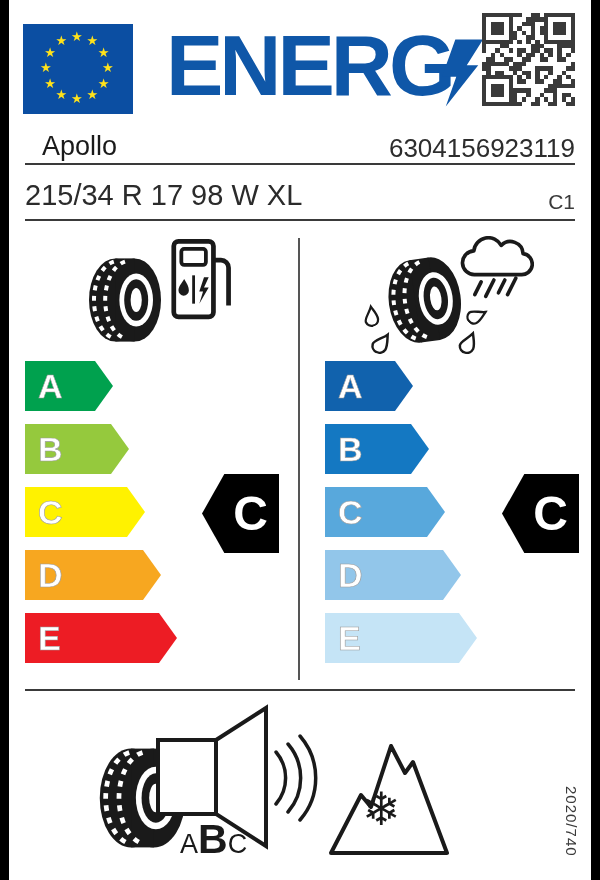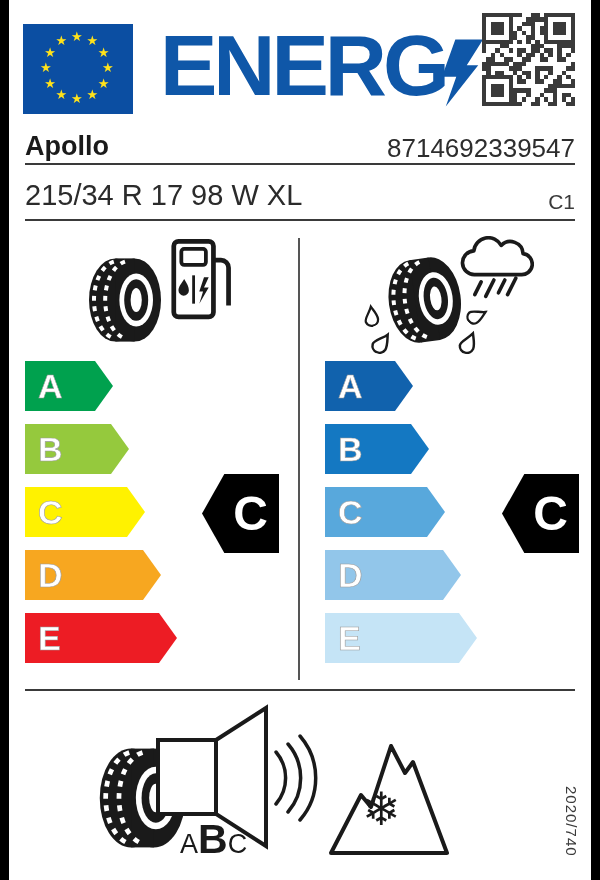--- a/index.html
+++ b/index.html
@@ -5,27 +5,27 @@
   * { margin:0; padding:0; box-sizing:border-box; }
   html,body { background:#fff; }
   body { font-family:"Liberation Sans", sans-serif; }
   .label { position:relative; width:600px; height:880px; background:#fff; overflow:hidden; }
   .side-bar { position:absolute; top:0; bottom:0; width:9px; background:#000; }
   .side-bar.left { left:0; } .side-bar.right { right:0; }
 
   
   .eu-flag { position:absolute; left:23px; top:24px; width:110px; height:90px; background:#0b4ea2; }
   .star { position:absolute; font-size:13px; line-height:13px; color:#ffe21b; }
-  .energ { position:absolute; left:160px; top:22px; font-size:86px; line-height:1;
+  .energ { position:absolute; left:166px; top:22px; font-size:86px; line-height:1;
            font-weight:bold; letter-spacing:-4px; color:#0f57a8; }
   .bolt-icon { position:absolute; left:441px; top:38px; }
   .qr { position:absolute; left:482px; top:13px; width:93px; height:93px; }
 
   
-  .brand { position:absolute; left:25px; top:131px; font-size:27px; font-weight:bold; color:#1a1a1a; }
+  .brand { position:absolute; left:42px; top:131px; font-size:27px; font-weight:normal; color:#1a1a1a; }
   .barcode { position:absolute; right:25px; top:133px; font-size:26px; color:#2d2d2d; }
   .rule { position:absolute; left:25px; width:550px; height:2px; background:#3a3a3a; }
   .rule1 { top:163px; } .rule2 { top:219px; } .rule3 { top:689px; }
   .size { position:absolute; left:25px; top:179px; font-size:29px; color:#2b2b2b; }
   .tyre-class { position:absolute; right:25px; top:190px; font-size:21px; color:#3a3a3a; }
 
   .v-divider { position:absolute; left:298px; top:238px; height:442px; width:2px; background:#555; }
 
   
   .scale { position:absolute; top:361px; }
@@ -322,21 +322,21 @@
         <rect x="11" y="20" width="1" height="1" fill="#3a3a3a"></rect>
         <rect x="12" y="20" width="1" height="1" fill="#3a3a3a"></rect>
         <rect x="15" y="20" width="1" height="1" fill="#3a3a3a"></rect>
         <rect x="16" y="20" width="1" height="1" fill="#3a3a3a"></rect>
         <rect x="19" y="20" width="1" height="1" fill="#3a3a3a"></rect>
         <rect x="20" y="20" width="1" height="1" fill="#3a3a3a"></rect>
       </svg>
   </div>
 
   <div class="brand">Apollo</div>
-  <div class="barcode">8714692339547</div>
+  <div class="barcode">6304156923119</div>
   <div class="rule rule1"></div>
   <div class="size">215/34 R 17 98 W XL</div>
   <div class="tyre-class">C1</div>
   <div class="rule rule2"></div>
   <div class="v-divider"></div>
 
   <svg width="0" height="0" style="position:absolute">
     <defs>
       <symbol id="tyre" viewBox="0 0 100 110">
         <ellipse cx="62" cy="55" rx="33" ry="52" fill="#1a1a1a"></ellipse>

